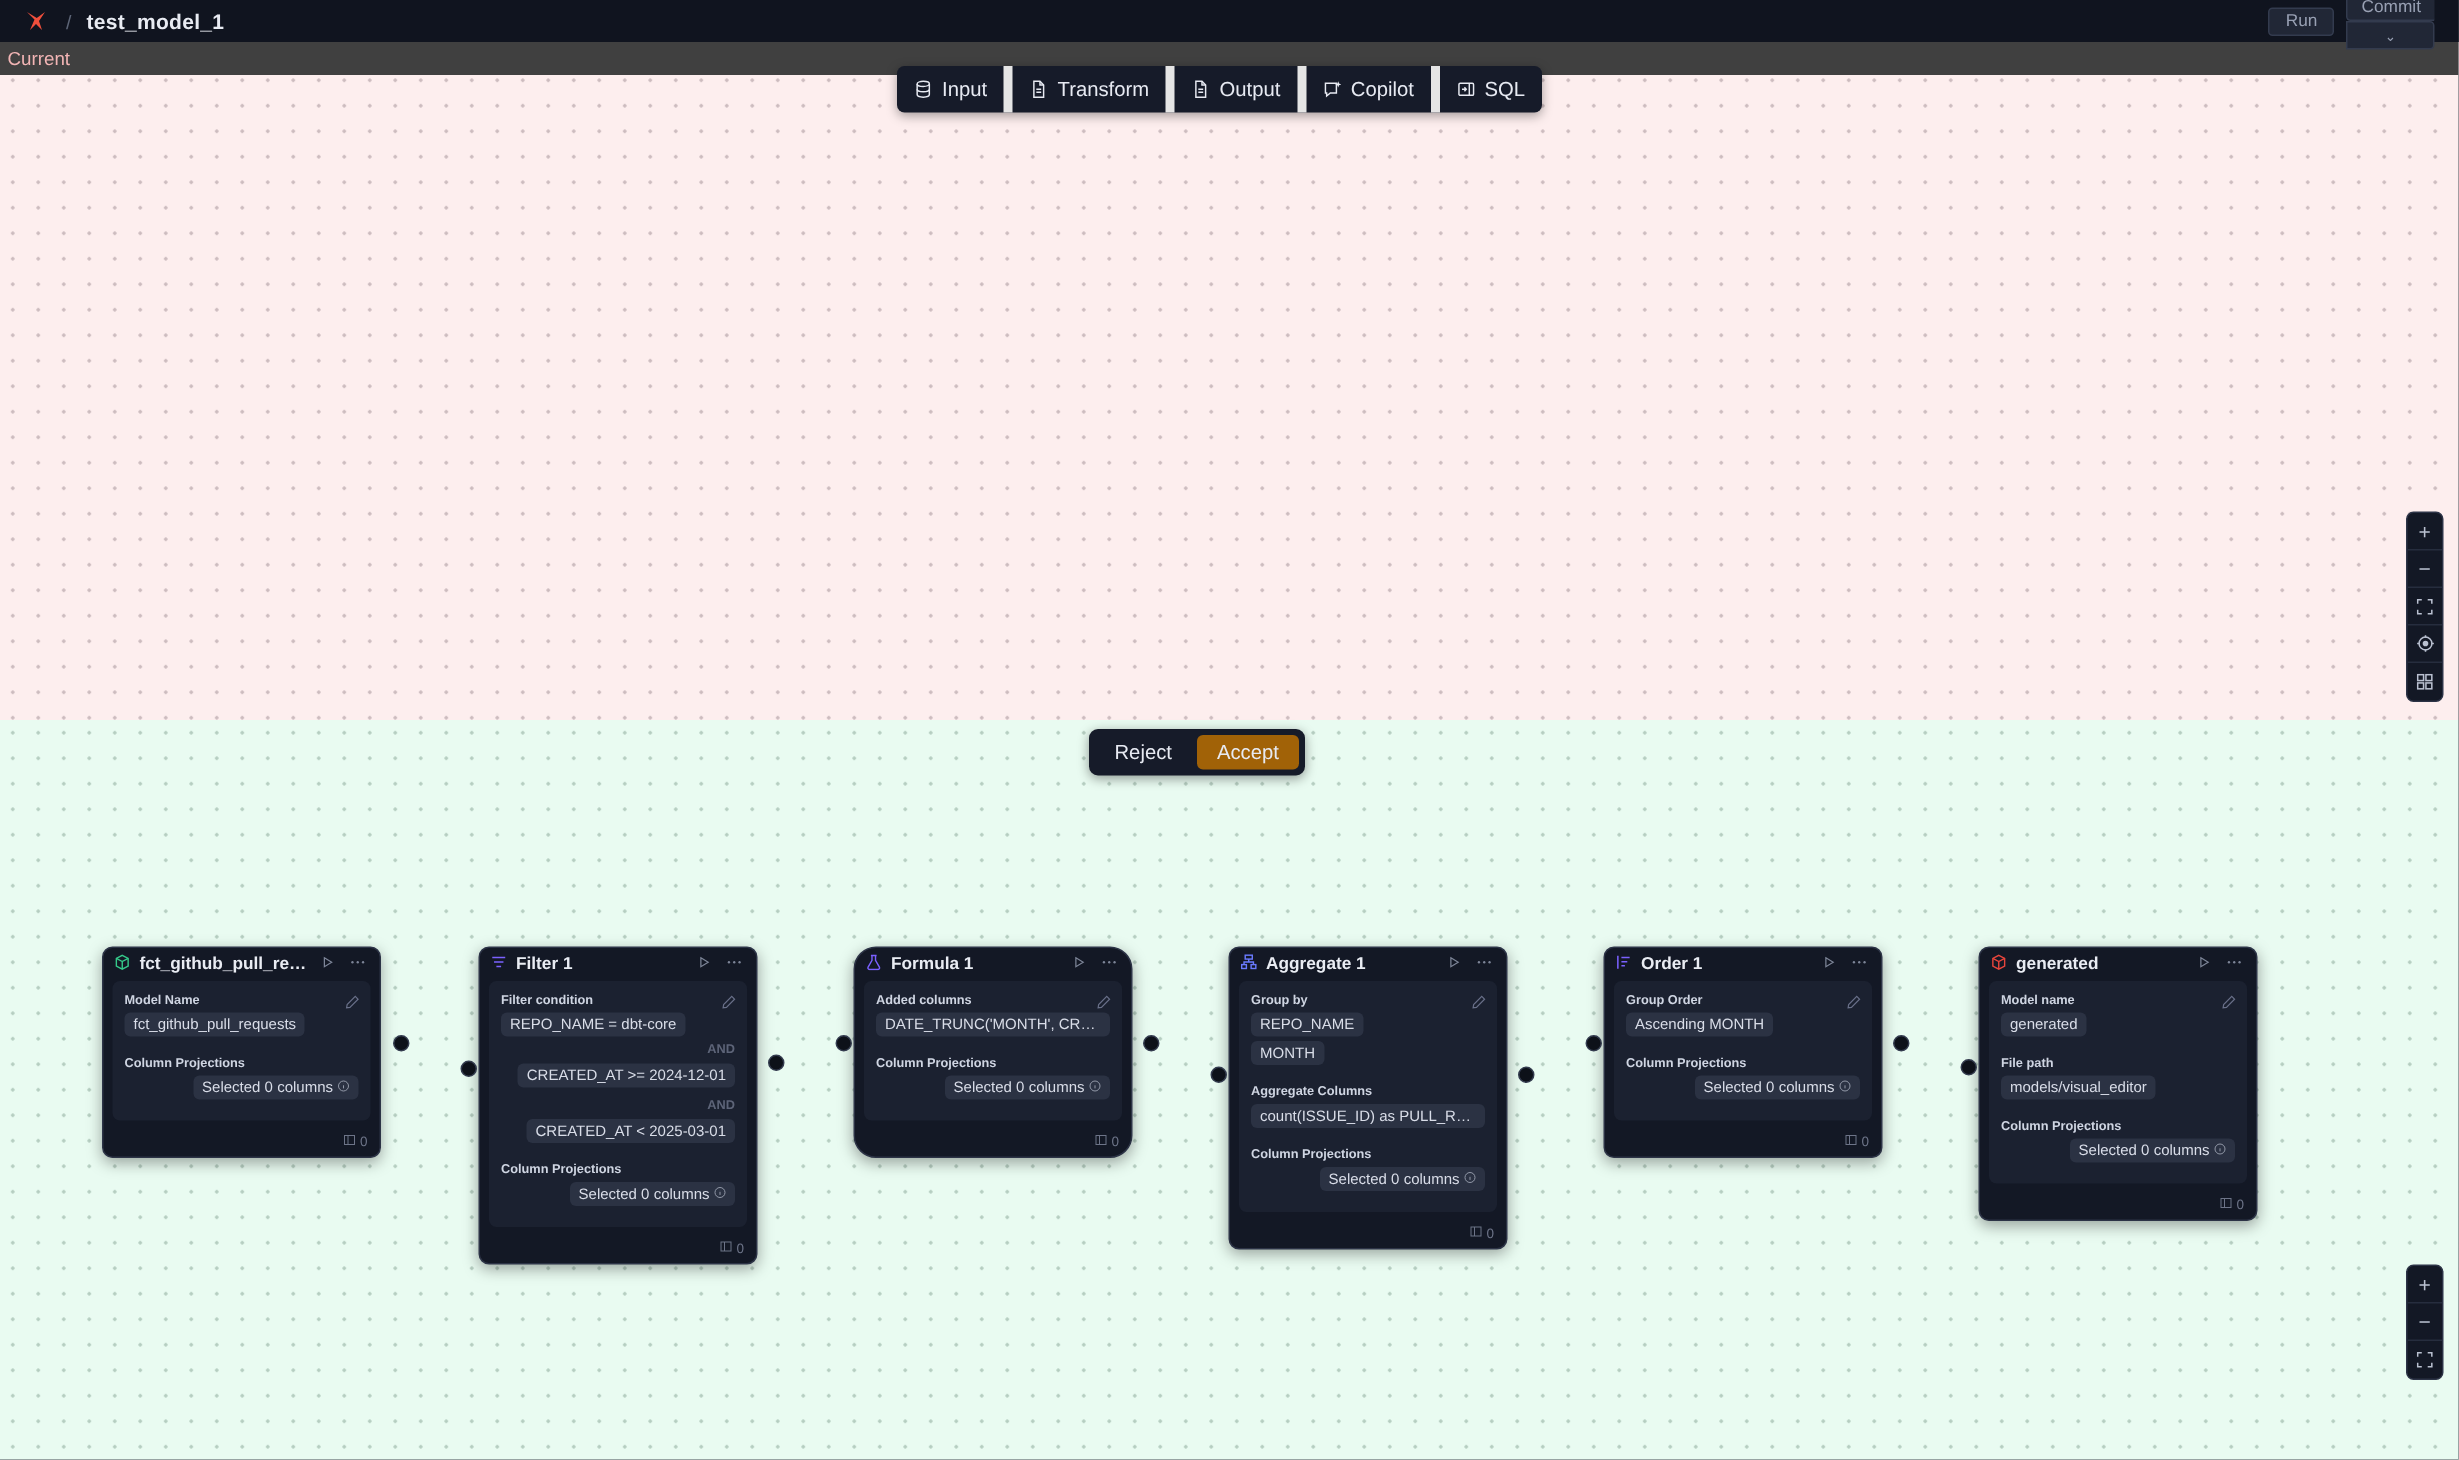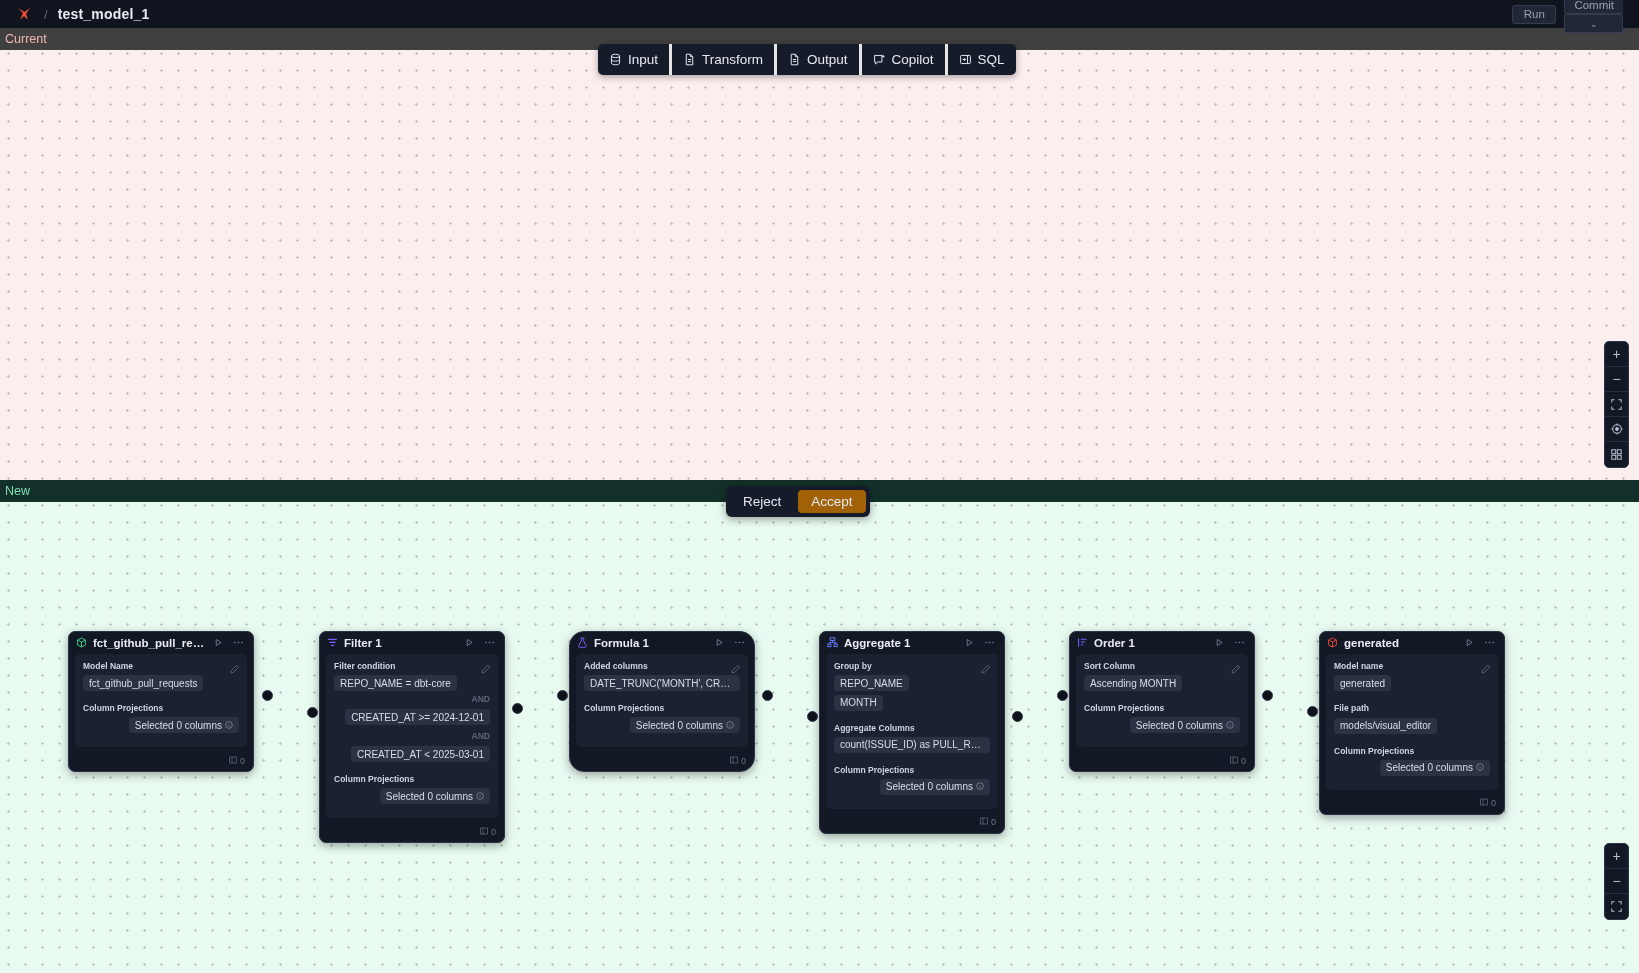--- a/index.html
+++ b/index.html
@@ -70,21 +70,21 @@
     position: absolute; top: 44px; left: 598px;
     height: 31px; display: flex; align-items: stretch;
     background: #161b29; border-radius: 5px;
     z-index: 50;
     box-shadow: 0 2px 7px rgba(0,0,0,.35);
   }
   .tool {
     display: flex; align-items: center; gap: 6px;
     padding: 0 11px;
     color: #e7eaf2; font-size: 13.5px;
-    border-right: 3px solid #e5e5e5;
+    border-right: 6px solid #e5e5e5;
   }
   .tool:last-child { border-right: none; }
   .tool svg { display: block; }
 
   
   .decision {
     position: absolute; top: 486px; left: 726px;
     display: flex; align-items: center; gap: 4px;
     background: #161b29; border-radius: 6px; padding: 4px;
     z-index: 55;
@@ -189,21 +189,20 @@
   </div>
 </div>
 
 <div class="pane pane-current">
   <div class="dots"></div>
   <div class="pane-label label-current">Current</div>
 </div>
 
 <div class="pane pane-new">
   <div class="dots"></div>
-  <div class="pane-label label-new">New</div>
 
   <svg class="edges">
     <path d="M273,214 C288,214 292,232 307,232" stroke="#6e7686" stroke-width="1.6" fill="none"></path>
     <path d="M523,232 C538,232 542,214 557,214" stroke="#6e7686" stroke-width="1.6" fill="none"></path>
     <path d="M773,214 C788,214 792,232 807,232" stroke="#6e7686" stroke-width="1.6" fill="none"></path>
     <path d="M1023,232 C1038,232 1042,214 1057,214" stroke="#6e7686" stroke-width="1.6" fill="none"></path>
     <path d="M1273,214 C1288,214 1292,232 1307,232" stroke="#6e7686" stroke-width="1.6" fill="none"></path>
   </svg>
 </div>
 
@@ -484,21 +483,21 @@
         <span class="nh-act"><svg width="11" height="11" viewBox="0 0 14 14" fill="#7d8598">
             <circle cx="2.5" cy="7" r="1"></circle>
             <circle cx="7" cy="7" r="1"></circle>
             <circle cx="11.5" cy="7" r="1"></circle>
           </svg></span>
       </div>
       <div class="node-body">
         <span class="pencil"><svg width="10" height="10" viewBox="0 0 14 14" fill="none" stroke="#697089" stroke-width="1.1">
             <path d="M9.6 1.8l2.6 2.6L4.6 12 1.5 12.5 2 9.4z"></path>
           </svg></span>
-        <div class="sec-title">Sort Column</div>
+        <div class="sec-title">Group Order</div>
         <div><span class="chip">Ascending MONTH</span></div>
         <div class="sec-title mt">Column Projections</div>
         <div class="chip-row">
           <span class="chip"><span>Selected 0 columns</span><span class="chip-info"><svg width="8" height="8" viewBox="0 0 12 12" fill="none" stroke="#b6bcca" stroke-width="1">
                 <circle cx="6" cy="6" r="5"></circle>
                 <path d="M6 5.3v3.1M6 3.6v.1"></path>
               </svg></span></span>
         </div>
       </div>
       <div class="node-foot">

